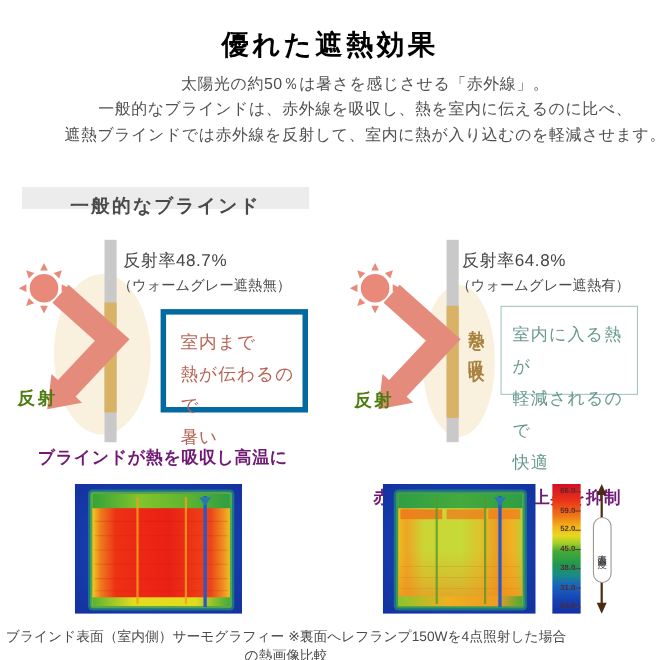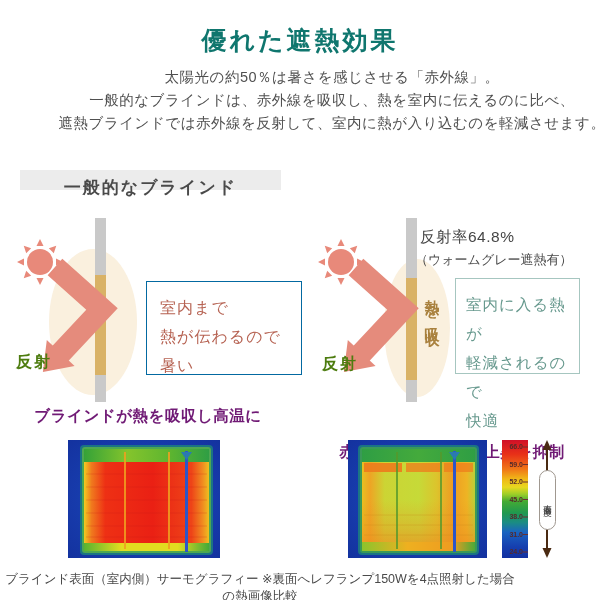--- a/index.html
+++ b/index.html
@@ -1,42 +1,42 @@
 <!DOCTYPE html>
 <html><head>
 <meta charset="utf-8">
 <style>
   html,body{margin:0;padding:0;}
   body{font-family:"Liberation Sans","DejaVu Sans",sans-serif;background:#fff;}
   .page{position:relative;width:600px;height:600px;background:#fff;overflow:hidden;margin:0 auto;}
   .abs{position:absolute;}
 
   .title{top:24px;left:0;width:600px;text-align:center;font-size:25px;font-weight:bold;
-         color:#0f766e;letter-spacing:3px;}
+         color:#000000;letter-spacing:3px;}
   .intro{top:66px;left:0;width:600px;text-align:center;font-size:14.5px;color:#505050;
          line-height:23px;letter-spacing:0.5px;padding-left:32px;}
 
   .hdr{top:170px;height:20px;line-height:36px;text-align:center;font-size:17px;
        font-weight:bold;color:#4a4a4a;letter-spacing:2px;}
   .hdr-left{left:20px;width:261px;background:#ececec;}
   .hdr-right{left:319px;width:261px;background:#dce9e7;}
 
   .refl{font-size:15.5px;color:#454545;font-weight:500;letter-spacing:0.5px;}
   .refl .note{font-size:13px;font-weight:normal;color:#4a4a4a;margin-left:-5px;margin-top:3px;letter-spacing:0;}
   .refl-left{top:227px;left:112px;}
   .refl-right{top:227px;left:420px;}
 
   .hansha{font-size:16px;font-weight:bold;color:#4d7c0f;letter-spacing:2px;}
   .hansha-left{top:352px;left:16px;}
   .hansha-right{top:354px;left:322px;}
 
   .infobox{background:#fff;font-weight:500;line-height:29px;letter-spacing:1px;}
-  .box-left{top:281px;left:146px;width:156px;height:94px;border:1px solid #0369a1;
+  .box-left{top:281px;left:146px;width:134px;height:94px;border:5px solid #0369a1;
             color:#b66252;font-size:16px;padding:11px 0 0 13px;box-sizing:border-box;}
-  .box-right{top:278px;left:455px;width:125px;height:96px;border:1px solid #a6c6c0;
+  .box-right{top:278px;left:455px;width:125px;height:81px;border:1px solid #a6c6c0;
              color:#67998e;font-size:15.5px;padding:11px 0 4px 10px;box-sizing:border-box;}
 
   .absorb{top:288px;left:422px;height:112px;writing-mode:vertical-rl;font-size:15px;
           font-weight:bold;color:#a9813e;letter-spacing:5px;}
 
   .cap{top:406px;width:280px;text-align:center;font-size:15.5px;font-weight:bold;
        color:#701a75;letter-spacing:0.5px;}
   .cap-left{left:8px;}
   .cap-right{left:312px;margin-top:36px;}
 
@@ -97,20 +97,24 @@
       <polygon points="41,24 37.5,31 44.5,31" transform="rotate(45,41,47)"></polygon>
       <polygon points="41,24 37.5,31 44.5,31" transform="rotate(90,41,47)"></polygon>
       <polygon points="41,24 37.5,31 44.5,31" transform="rotate(135,41,47)"></polygon>
       <polygon points="41,24 37.5,31 44.5,31" transform="rotate(180,41,47)"></polygon>
       <polygon points="41,24 37.5,31 44.5,31" transform="rotate(225,41,47)"></polygon>
       <polygon points="41,24 37.5,31 44.5,31" transform="rotate(270,41,47)"></polygon>
       <polygon points="41,24 37.5,31 44.5,31" transform="rotate(315,41,47)"></polygon>
     </g>
   </svg>
 
+  <div class="abs refl refl-left">
+    <div>反射率48.7%</div>
+    <div class="note">（ウォームグレー遮熱無）</div>
+  </div>
   <div class="abs refl refl-right">
     <div>反射率64.8%</div>
     <div class="note">（ウォームグレー遮熱有）</div>
   </div>
 
   <div class="abs hansha hansha-left">反射</div>
   <div class="abs hansha hansha-right">反射</div>
   <div class="abs absorb">熱を吸収</div>
 
   <div class="abs infobox box-left">

